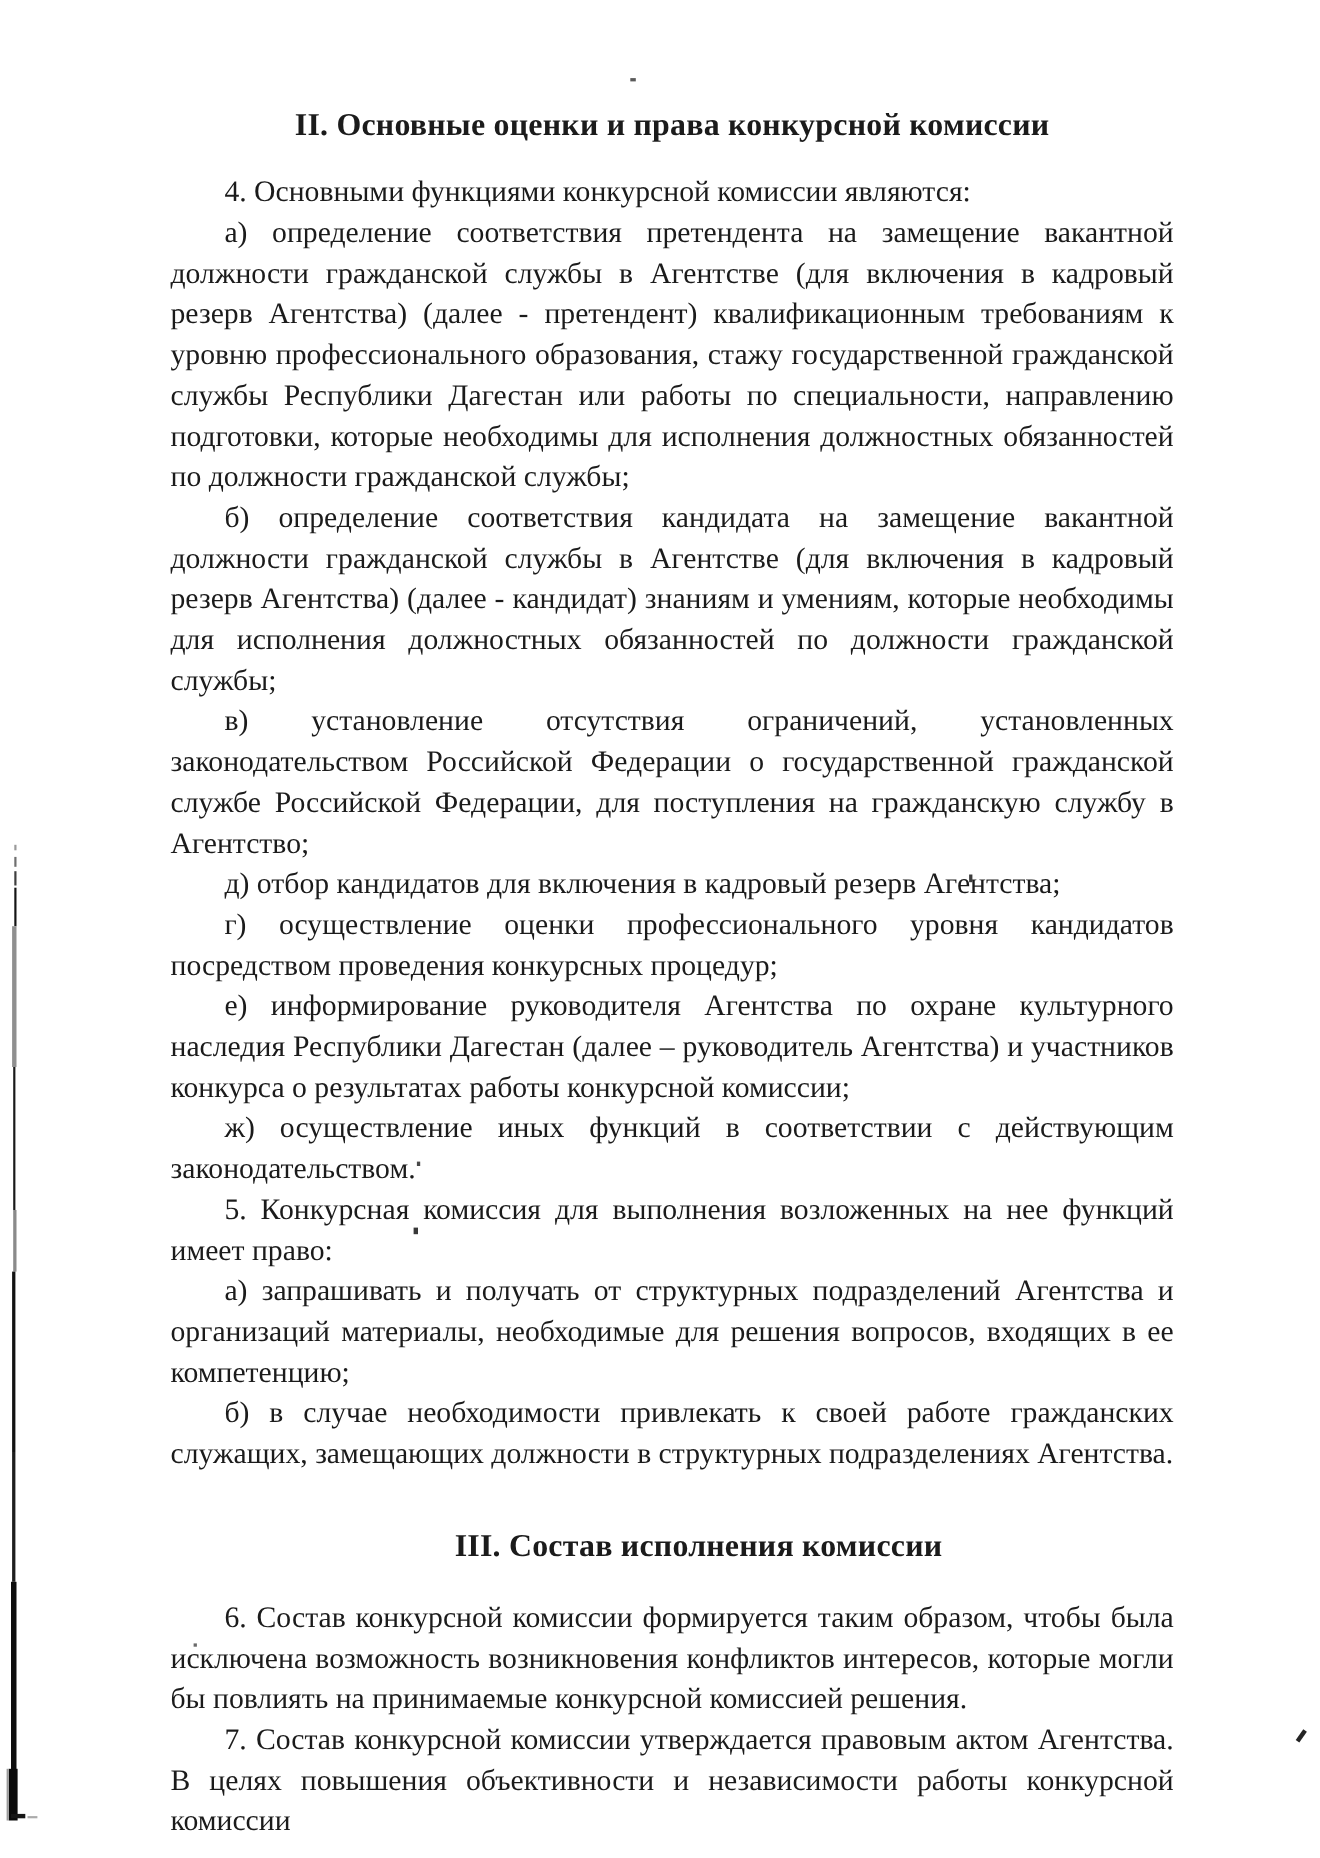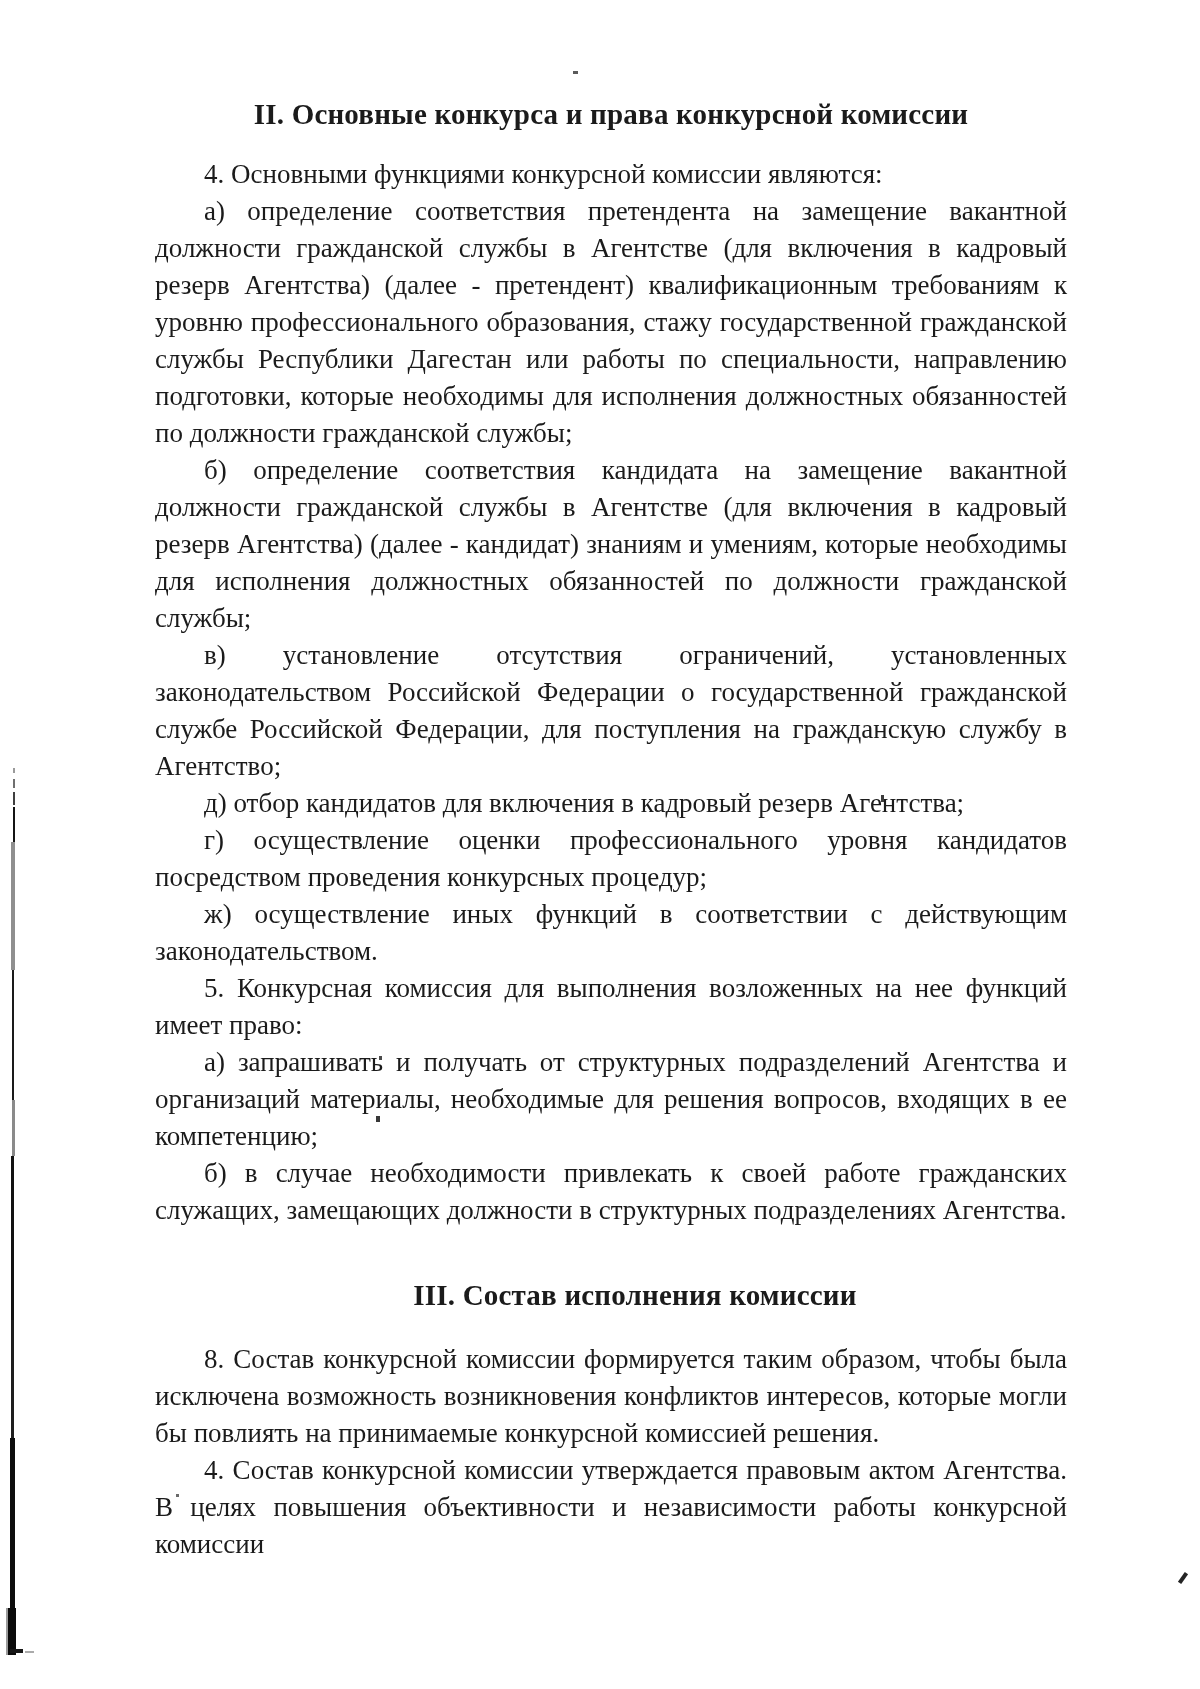--- a/index.html
+++ b/index.html
@@ -56,37 +56,38 @@
   .mark {
     position: absolute;
   }
 </style>
 </head>
 <body>
 
 <div class="page">
   <div class="content">
 
-    <h2 class="sec-heading">II. Основные конкурса и права конкурсной комиссии</h2>
+    <h2 class="sec-heading">II. Основные оценки и права конкурсной комиссии</h2>
 
     <p class="para">4. Основными функциями конкурсной комиссии являются:</p>
     <p class="para">а) определение соответствия претендента на замещение вакантной должности гражданской службы в Агентстве (для включения в кадровый резерв Агентства) (далее - претендент) квалификационным требованиям к уровню профессионального образования, стажу государственной гражданской службы Республики Дагестан или работы по специальности, направлению подготовки, которые необходимы для исполнения должностных обязанностей по должности гражданской службы;</p>
     <p class="para">б) определение соответствия кандидата на замещение вакантной должности гражданской службы в Агентстве (для включения в кадровый резерв Агентства) (далее - кандидат) знаниям и умениям, которые необходимы для исполнения должностных обязанностей по должности гражданской службы;</p>
     <p class="para">в) установление отсутствия ограничений, установленных законодательством Российской Федерации о государственной гражданской службе Российской Федерации, для поступления на гражданскую службу в Агентство;</p>
     <p class="para">д) отбор кандидатов для включения в кадровый резерв Агентства;</p>
     <p class="para">г) осуществление оценки профессионального уровня кандидатов посредством проведения конкурсных процедур;</p>
+    <p class="para">е) информирование руководителя Агентства по охране культурного наследия Республики Дагестан (далее – руководитель Агентства) и участников конкурса о результатах работы конкурсной комиссии;</p>
     <p class="para">ж) осуществление иных функций в соответствии с действующим законодательством.</p>
     <p class="para">5. Конкурсная комиссия для выполнения возложенных на нее функций имеет право:</p>
     <p class="para">а) запрашивать и получать от структурных подразделений Агентства и организаций материалы, необходимые для решения вопросов, входящих в ее компетенцию;</p>
     <p class="para">б) в случае необходимости привлекать к своей работе гражданских служащих, замещающих должности в структурных подразделениях Агентства.</p>
 
     <h2 class="sec-heading second">III. Состав исполнения комиссии</h2>
 
-    <p class="para">8. Состав конкурсной комиссии формируется таким образом, чтобы была исключена возможность возникновения конфликтов интересов, которые могли бы повлиять на принимаемые конкурсной комиссией решения.</p>
-    <p class="para">4. Состав конкурсной комиссии утверждается правовым актом Агентства. В целях повышения объективности и независимости работы конкурсной комиссии</p>
+    <p class="para">6. Состав конкурсной комиссии формируется таким образом, чтобы была исключена возможность возникновения конфликтов интересов, которые могли бы повлиять на принимаемые конкурсной комиссией решения.</p>
+    <p class="para">7. Состав конкурсной комиссии утверждается правовым актом Агентства. В целях повышения объективности и независимости работы конкурсной комиссии</p>
 
   </div>
 
   <div class="marks-layer" id="artifacts">
       <div class="mark" style="left: 13px; top: 768px; width: 2px; height: 5px; background: rgb(154, 154, 154);"></div>
       <div class="mark" style="left: 13px; top: 779px; width: 2px; height: 9px; background: rgb(111, 111, 111);"></div>
       <div class="mark" style="left: 13px; top: 792px; width: 2px; height: 13px; background: rgb(63, 63, 63);"></div>
       <div class="mark" style="left: 13px; top: 807px; width: 2px; height: 35px; background: rgb(20, 20, 20);"></div>
       <div class="mark" style="left: 11px; top: 842px; width: 4px; height: 128px; background: rgb(143, 143, 143);"></div>
       <div class="mark" style="left: 12px; top: 970px; width: 2px; height: 130px; background: rgb(26, 26, 26);"></div>

